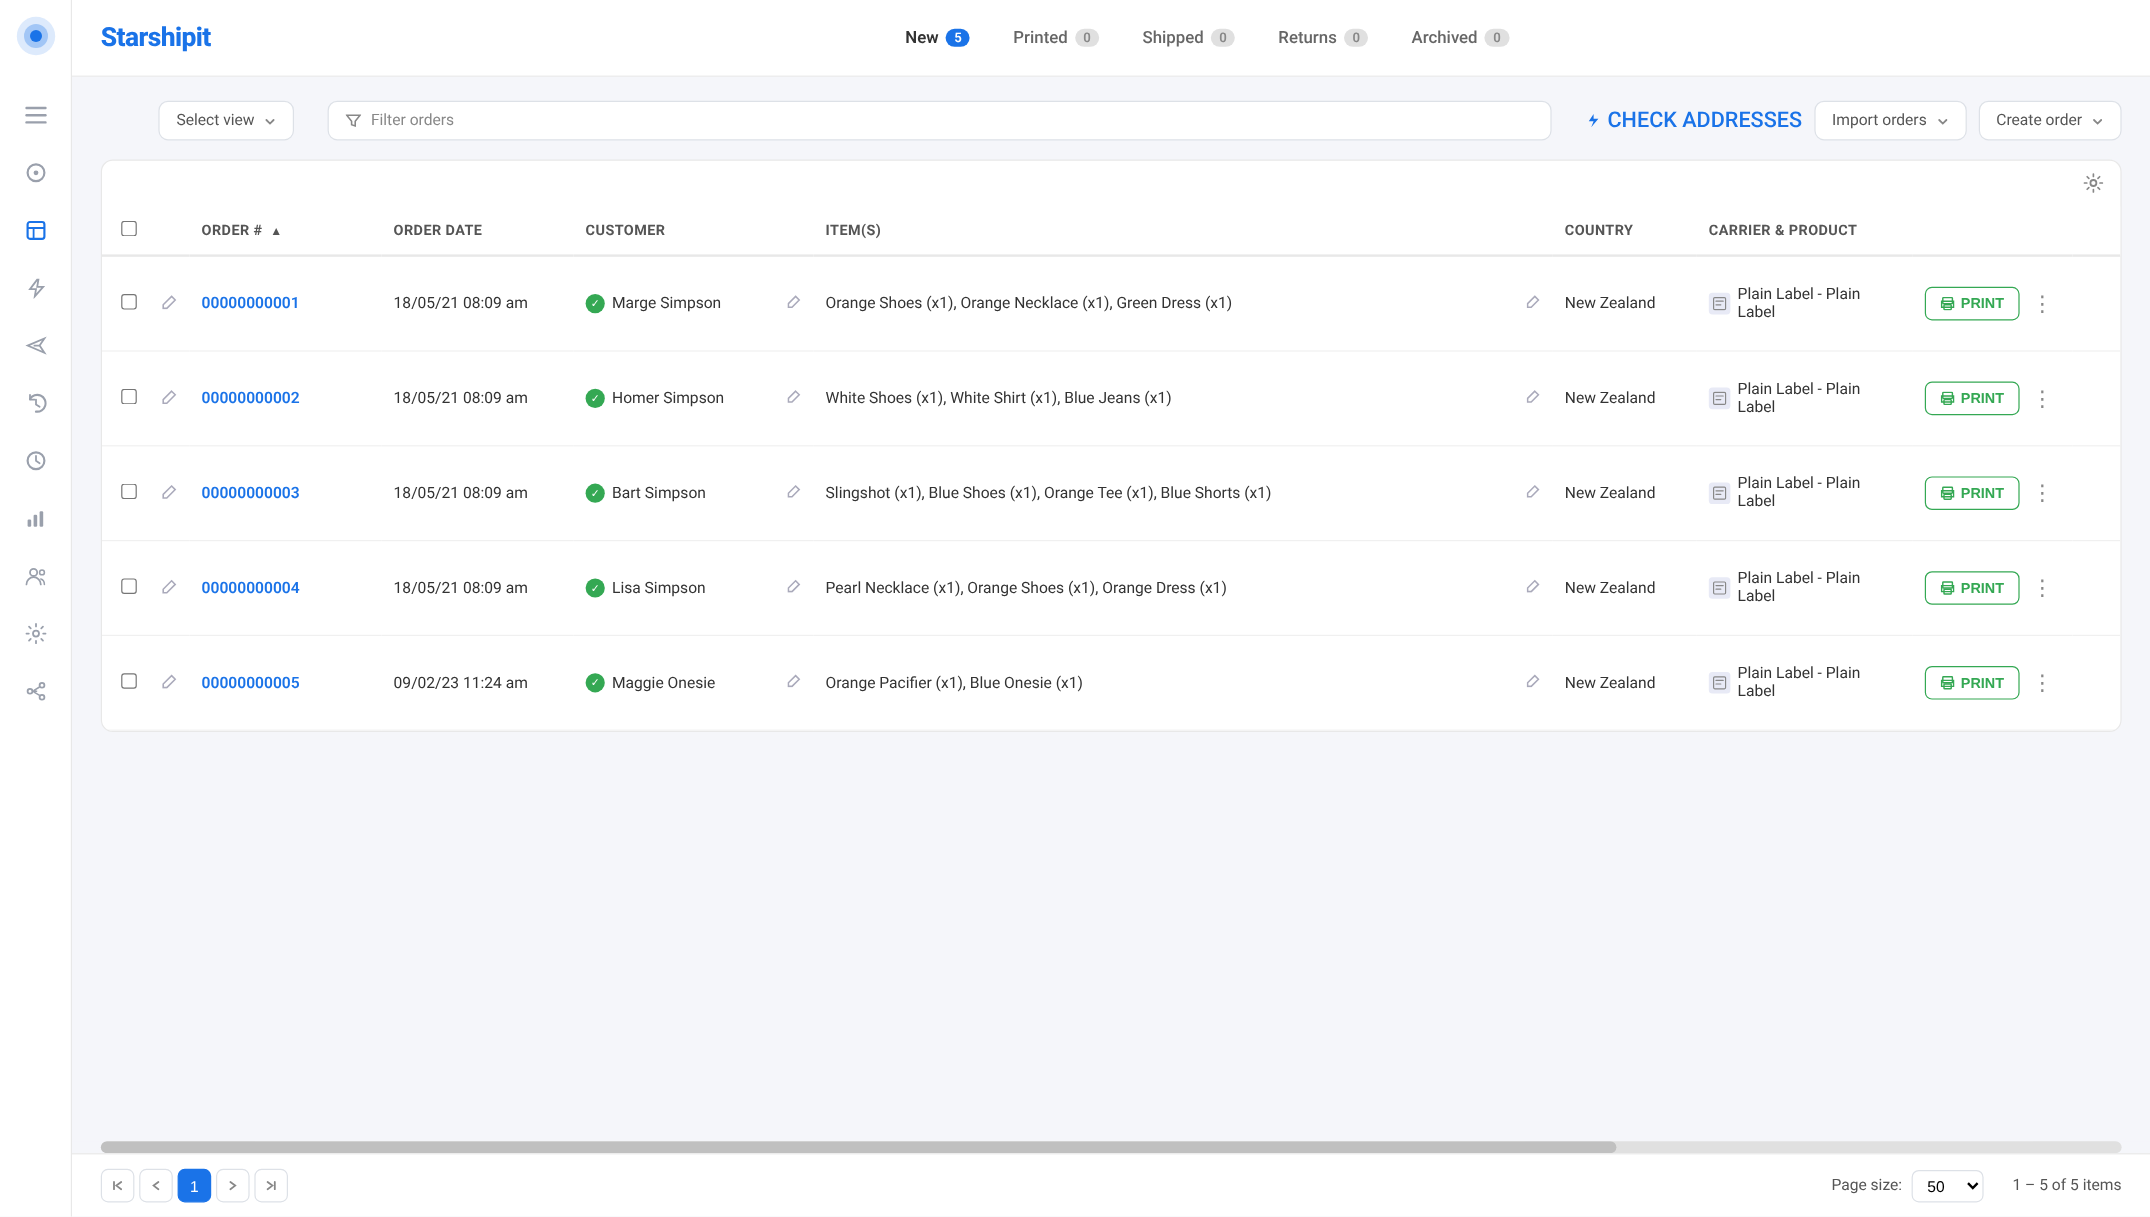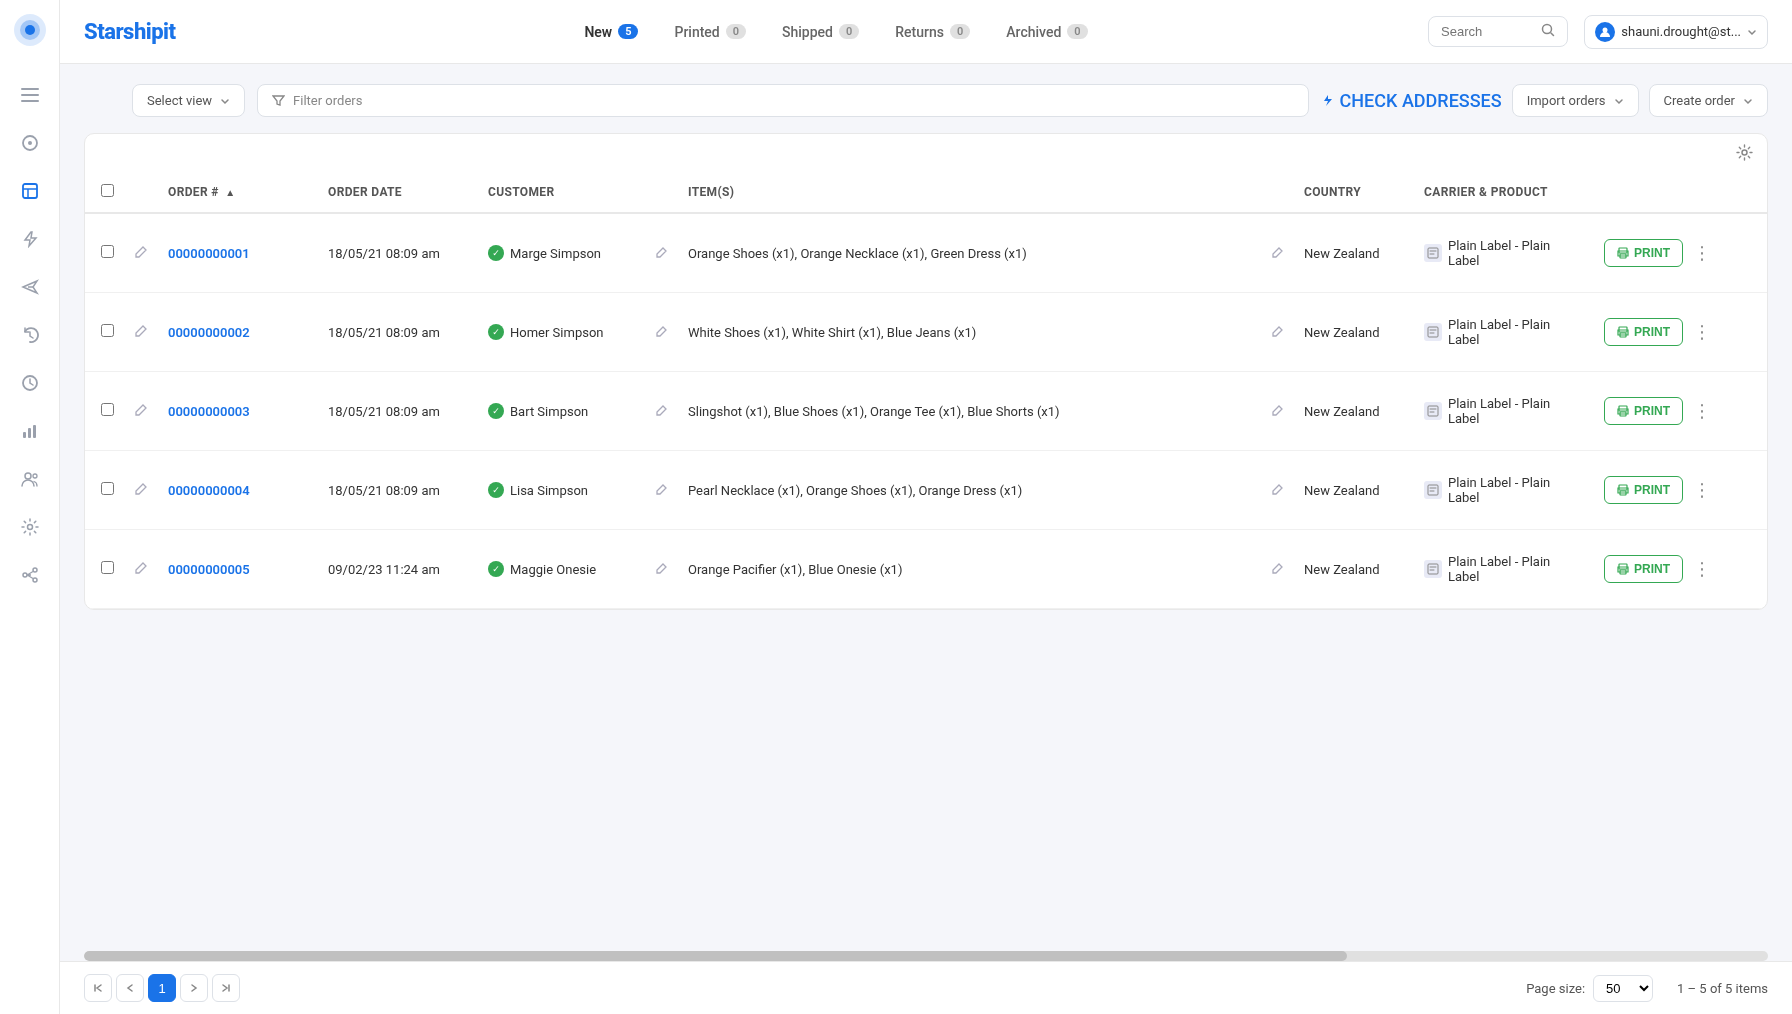--- a/index.html
+++ b/index.html
@@ -134,21 +134,21 @@
       flex: 1;
       overflow: auto;
       padding: 20px 24px;
       background: #f5f6fa;
     }
 
     
     .toolbar {
       display: flex;
       align-items: center;
-      gap: 12px;
+      gap: 28px;
       margin-bottom: 16px;
       padding-left: 48px;
     }
     .select-view {
       display: flex;
       align-items: center;
       gap: 8px;
       border: 1px solid #dde1e7;
       border-radius: 8px;
       padding: 8px 14px;
@@ -510,43 +510,20 @@
         <span>Shipped</span>
         <span class="nav-badge zero">0</span>
       </div>
       <div class="nav-tab">
         <span>Returns</span>
         <span class="nav-badge zero">0</span>
       </div>
       <div class="nav-tab">
         <span>Archived</span>
         <span class="nav-badge zero">0</span>
-      </div>
-    </div>
-    <div style="display:flex; align-items:center; gap:8px; width:340px; justify-content:flex-end;">
-      <div class="search-wrap">
-        <input type="text" placeholder="Search" style="">
-        <span class="search-icon-btn">
-          <svg width="14" height="14" viewBox="0 0 14 14" fill="none">
-            <circle cx="6" cy="6" r="4.5" stroke="#888" stroke-width="1.5"></circle>
-            <path d="M10 10l2.5 2.5" stroke="#888" stroke-width="1.5" stroke-linecap="round"></path>
-          </svg>
-        </span>
-      </div>
-      <div class="user-menu">
-        <div class="user-avatar">
-          <svg width="12" height="12" viewBox="0 0 12 12" fill="none">
-            <circle cx="6" cy="4" r="2.5" fill="white"></circle>
-            <path d="M1 11c0-2.8 2.2-5 5-5s5 2.2 5 5" fill="white"></path>
-          </svg>
-        </div>
-        <span>shauni.drought@st...</span>
-        <svg width="10" height="10" viewBox="0 0 10 10" fill="none">
-          <path d="M2 4l3 3 3-3" stroke="#888" stroke-width="1.5" stroke-linecap="round"></path>
-        </svg>
       </div>
     </div>
   </div>
 
   <div class="content">
 
     <div class="toolbar">
       <div class="select-view">
         <span>Select view</span>
         <svg width="10" height="10" viewBox="0 0 10 10" fill="none">

